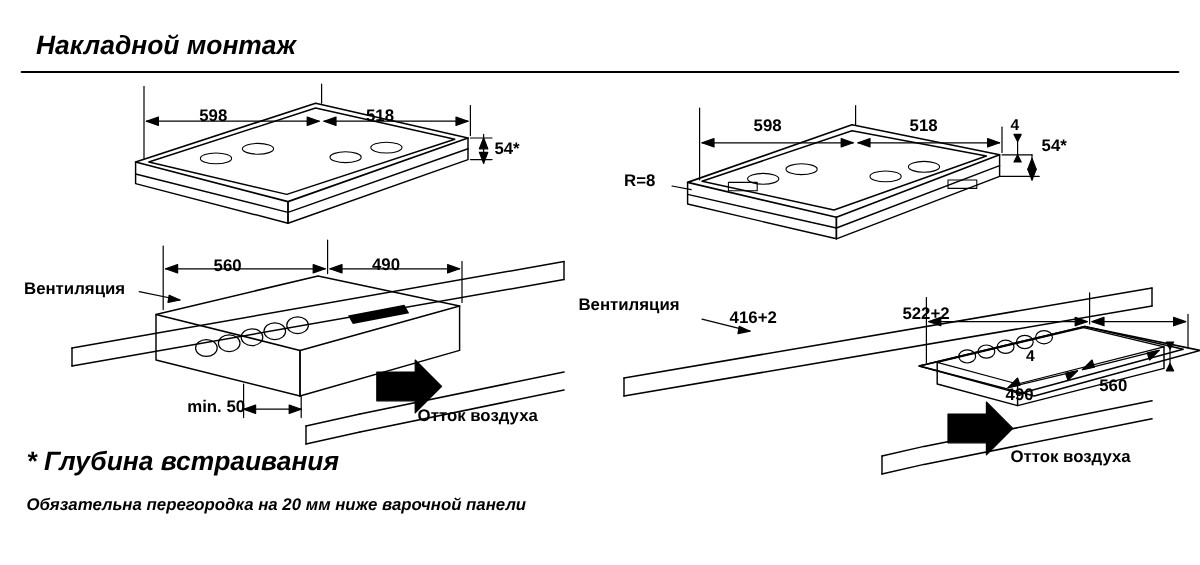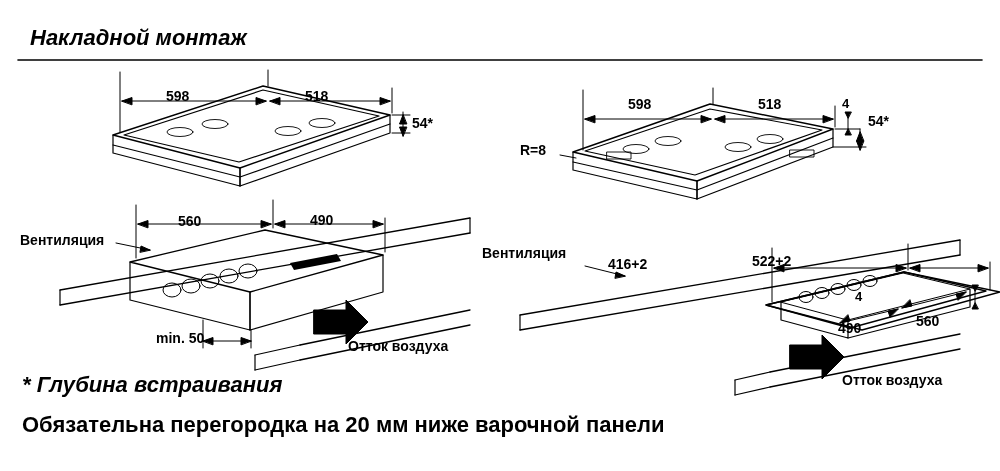--- a/index.html
+++ b/index.html
@@ -6,21 +6,21 @@
   body{width:1000px;height:471px;position:relative;overflow:hidden;
        font-family:"Liberation Sans", sans-serif;color:#000;}
   .stage{position:absolute;left:0;top:0;width:1000px;height:392px;}
   svg{position:absolute;left:0;top:0;}
   .lbl{position:absolute;white-space:nowrap;}
   .title{font-style:italic;font-weight:bold;font-size:22px;}
   .dim{font-weight:bold;font-size:14px;}
   .dim-sm{font-weight:bold;font-size:13px;}
   .cap{font-weight:bold;font-size:14px;}
   .foot1{font-style:italic;font-weight:bold;font-size:22px;}
-  .foot2{font-weight:bold;font-size:22px;text-align:right;}
+  .foot2{font-style:italic;font-weight:bold;font-size:14px;text-align:right;}
 </style>
 </head>
 <body>
 
 <div class="stage">
 
   <svg width="1000" height="471" viewBox="0 0 1000 471">
     <g fill="none" stroke="#000" stroke-width="1.2" stroke-linejoin="round" stroke-linecap="round">
 
       <line x1="18" y1="60" x2="982" y2="60" stroke-width="1.6"></line>

